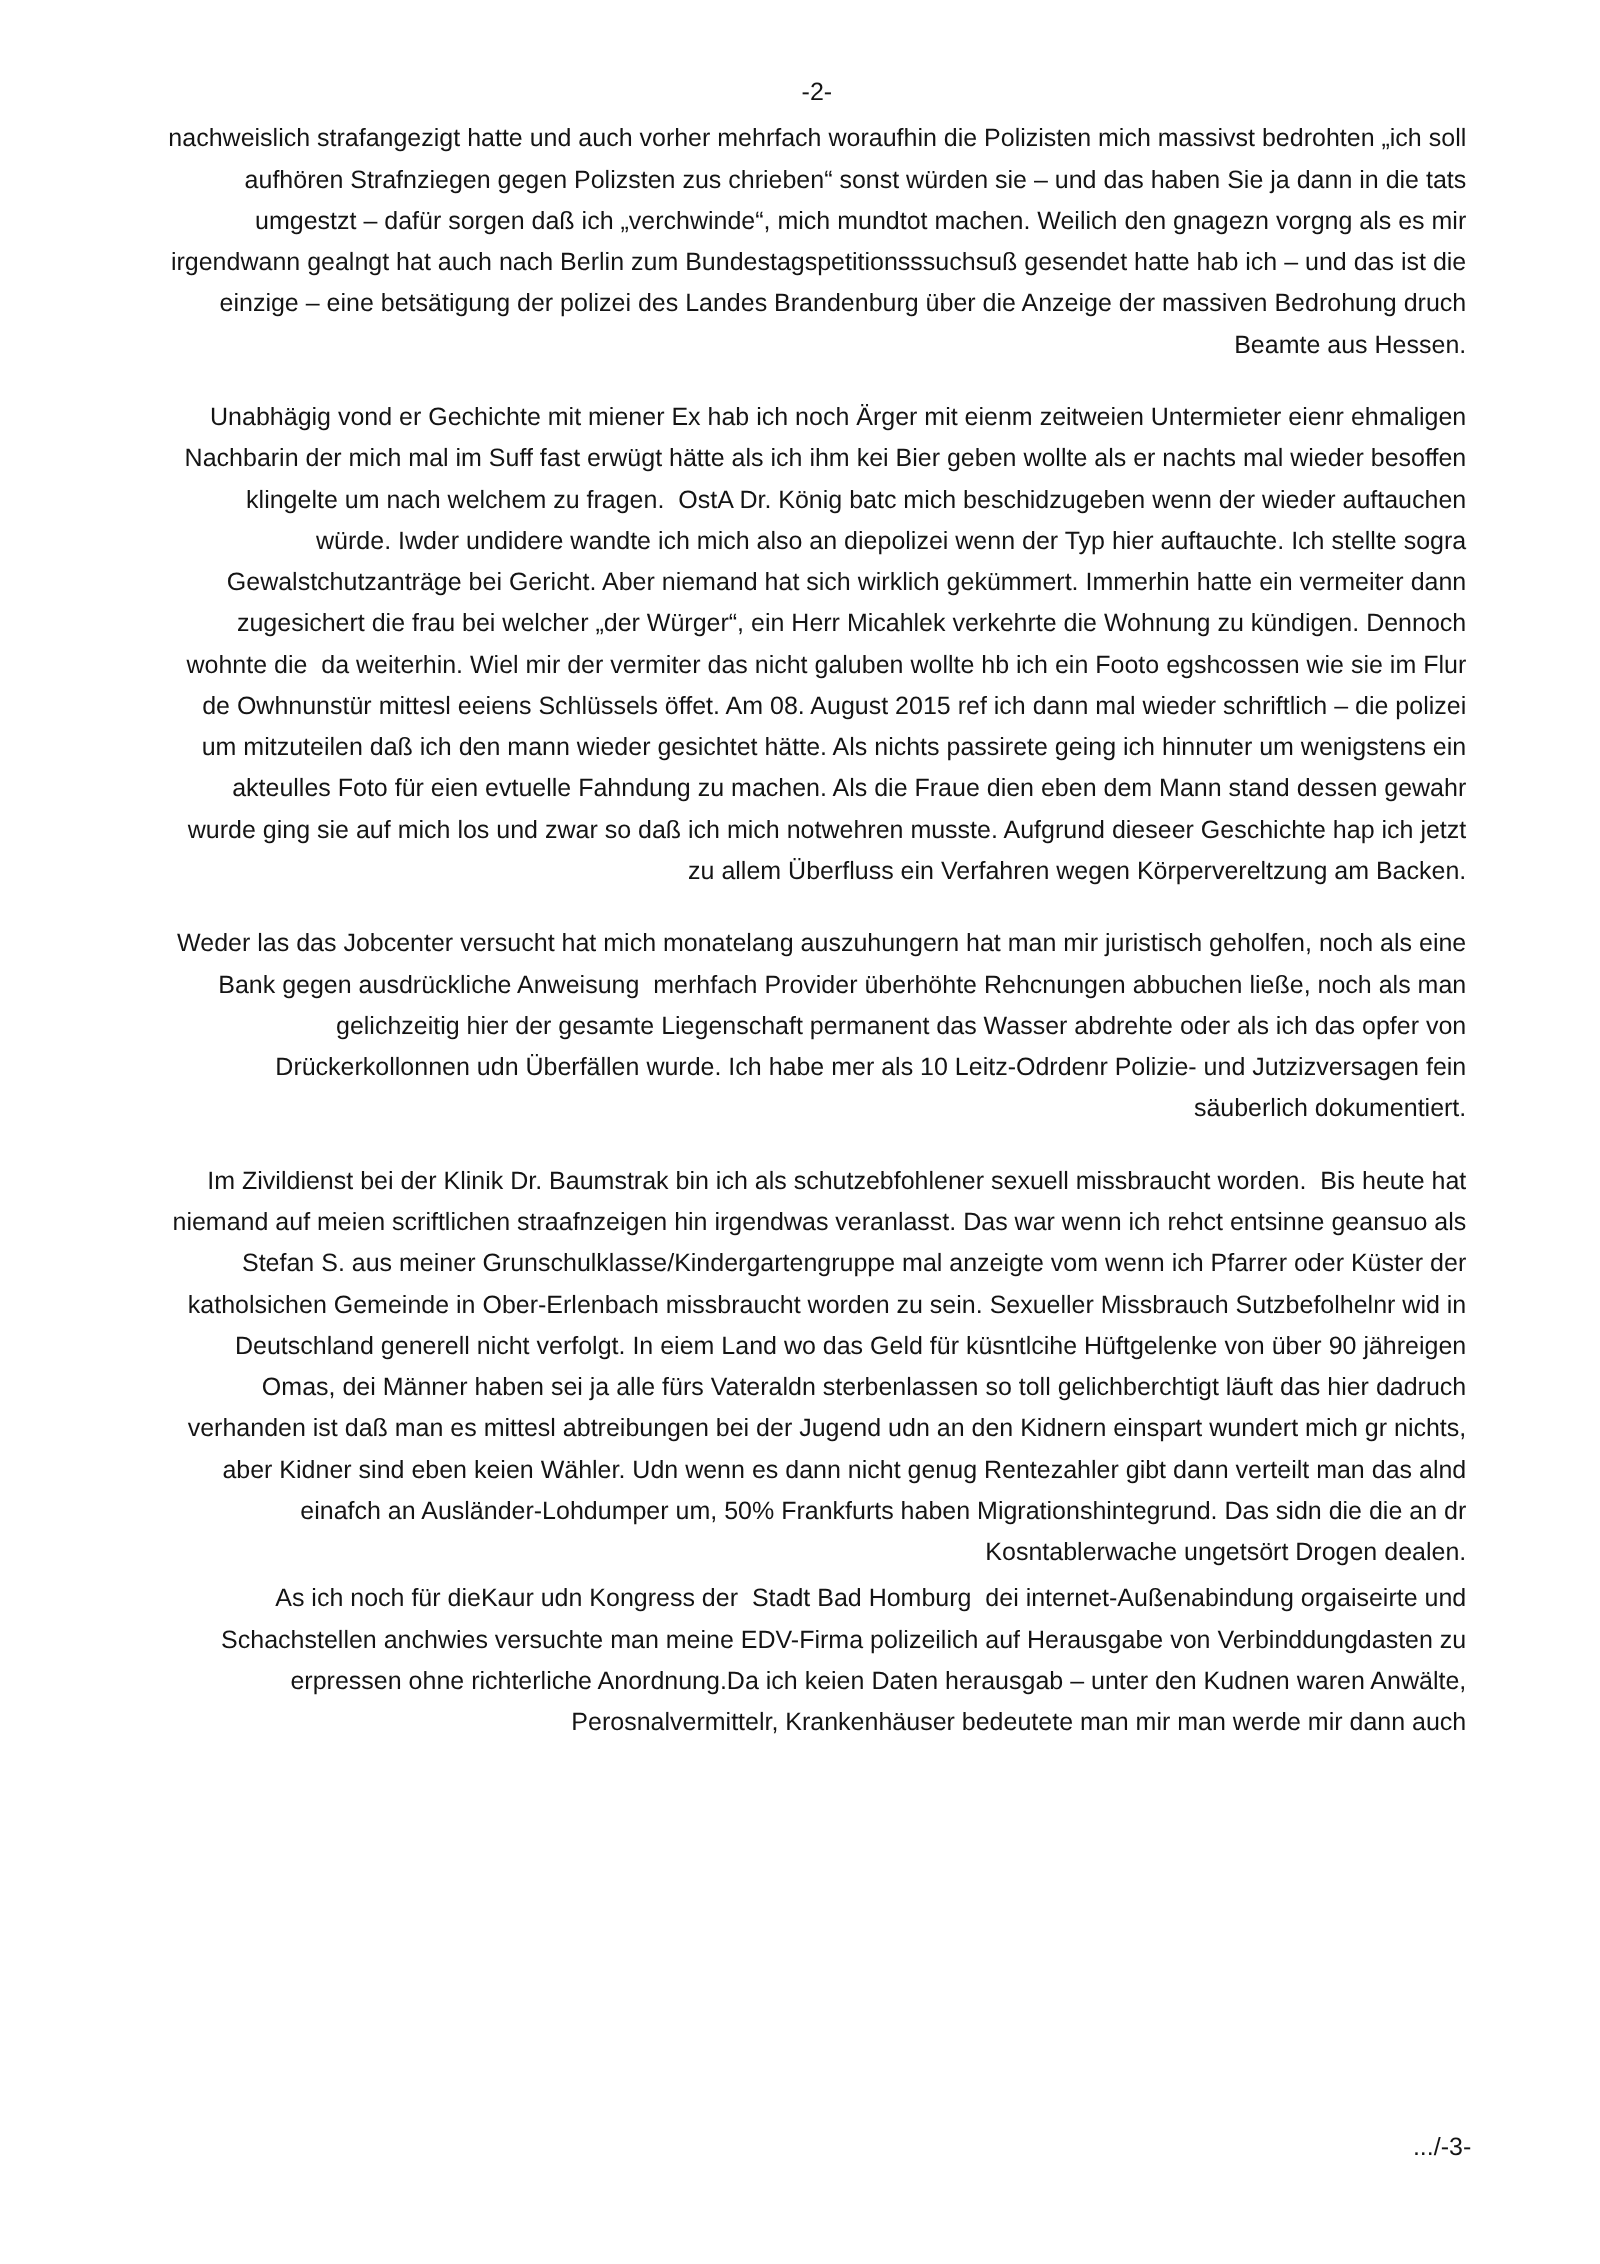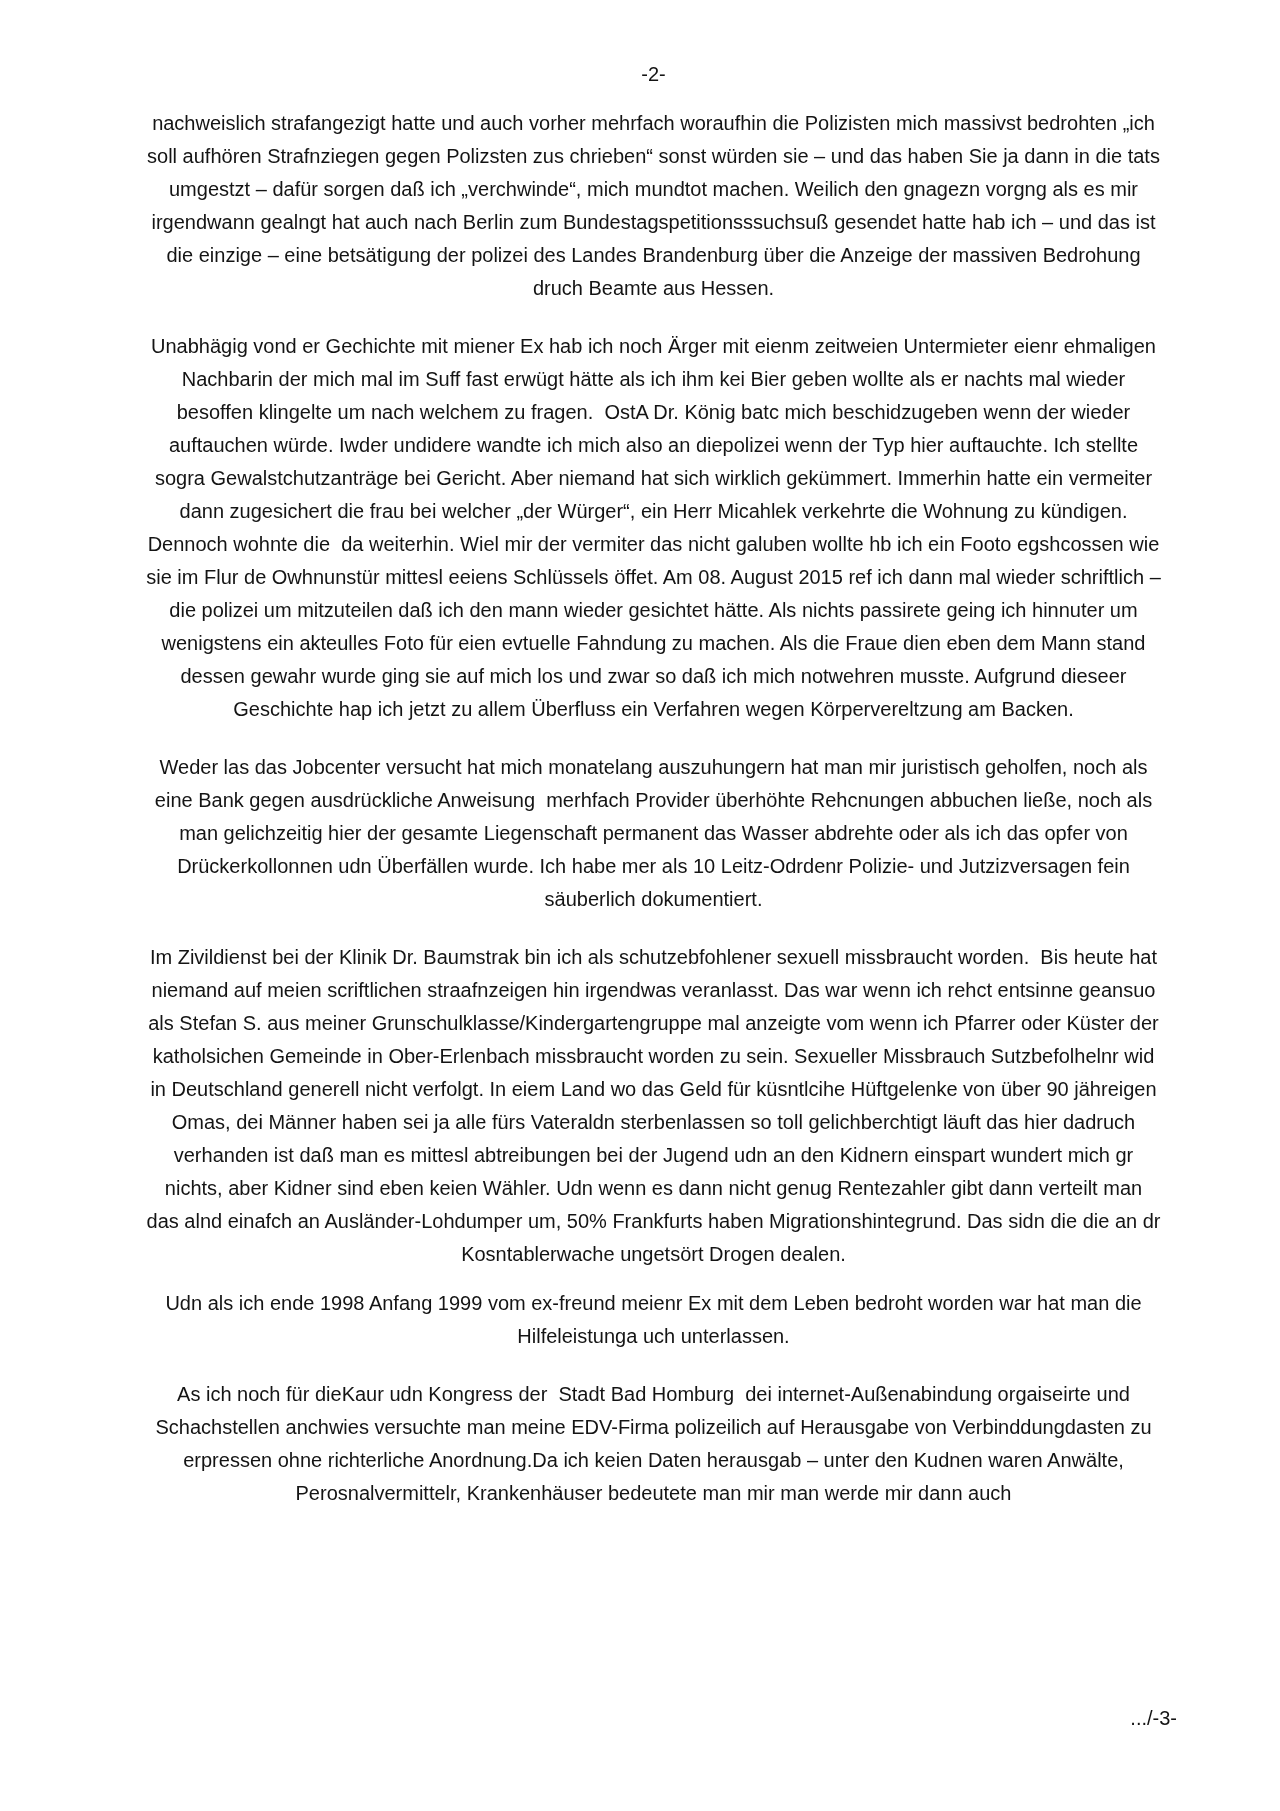--- a/index.html
+++ b/index.html
@@ -18,23 +18,23 @@
     font-size: 20px;
     line-height: 33px;
     color: #141414;
     overflow: hidden;
   }
   .page-number {
     text-align: center;
     margin-bottom: 0;
   }
   .body-text p {
-    margin: 16px;
+    margin: 4px;
     white-space: pre-wrap;
-    text-align: center;
+    text-align: right;
   }
   .body-text p.gap-after {
     margin-bottom: 25px;
   }
   .footer-continuation {
     position: absolute;
     right: 103px;
     bottom: 76px;
     font-size: 20px;
     line-height: 33px;
@@ -45,19 +45,18 @@
 
 <div class="page">
 
   <div class="page-number">-2-</div>
 
   <div class="body-text">
     <p class="gap-after">nachweislich strafangezigt hatte und auch vorher mehrfach woraufhin die Polizisten mich massivst bedrohten „ich soll aufhören Strafnziegen gegen Polizsten zus chrieben“ sonst würden sie – und das haben Sie ja dann in die tats umgestzt – dafür sorgen daß ich „verchwinde“, mich mundtot machen. Weilich den gnagezn vorgng als es mir irgendwann gealngt hat auch nach Berlin zum Bundestagspetitionsssuchsuß gesendet hatte hab ich – und das ist die einzige – eine betsätigung der polizei des Landes Brandenburg über die Anzeige der massiven Bedrohung druch Beamte aus Hessen.</p>
     <p class="gap-after">Unabhägig vond er Gechichte mit miener Ex hab ich noch Ärger mit eienm zeitweien Untermieter eienr ehmaligen Nachbarin der mich mal im Suff fast erwügt hätte als ich ihm kei Bier geben wollte als er nachts mal wieder besoffen klingelte um nach welchem zu fragen.  OstA Dr. König batc mich beschidzugeben wenn der wieder auftauchen würde. Iwder undidere wandte ich mich also an diepolizei wenn der Typ hier auftauchte. Ich stellte sogra Gewalstchutzanträge bei Gericht. Aber niemand hat sich wirklich gekümmert. Immerhin hatte ein vermeiter dann zugesichert die frau bei welcher „der Würger“, ein Herr Micahlek verkehrte die Wohnung zu kündigen. Dennoch wohnte die  da weiterhin. Wiel mir der vermiter das nicht galuben wollte hb ich ein Footo egshcossen wie sie im Flur de Owhnunstür mittesl eeiens Schlüssels öffet. Am 08. August 2015 ref ich dann mal wieder schriftlich – die polizei um mitzuteilen daß ich den mann wieder gesichtet hätte. Als nichts passirete geing ich hinnuter um wenigstens ein akteulles Foto für eien evtuelle Fahndung zu machen. Als die Fraue dien eben dem Mann stand dessen gewahr wurde ging sie auf mich los und zwar so daß ich mich notwehren musste. Aufgrund dieseer Geschichte hap ich jetzt zu allem Überfluss ein Verfahren wegen Körpervereltzung am Backen.</p>
     <p class="gap-after">Weder las das Jobcenter versucht hat mich monatelang auszuhungern hat man mir juristisch geholfen, noch als eine Bank gegen ausdrückliche Anweisung  merhfach Provider überhöhte Rehcnungen abbuchen ließe, noch als man gelichzeitig hier der gesamte Liegenschaft permanent das Wasser abdrehte oder als ich das opfer von Drückerkollonnen udn Überfällen wurde. Ich habe mer als 10 Leitz-Odrdenr Polizie- und Jutzizversagen fein säuberlich dokumentiert.</p>
     <p>Im Zivildienst bei der Klinik Dr. Baumstrak bin ich als schutzebfohlener sexuell missbraucht worden.  Bis heute hat niemand auf meien scriftlichen straafnzeigen hin irgendwas veranlasst. Das war wenn ich rehct entsinne geansuo als Stefan S. aus meiner Grunschulklasse/Kindergartengruppe mal anzeigte vom wenn ich Pfarrer oder Küster der katholsichen Gemeinde in Ober-Erlenbach missbraucht worden zu sein. Sexueller Missbrauch Sutzbefolhelnr wid in Deutschland generell nicht verfolgt. In eiem Land wo das Geld für küsntlcihe Hüftgelenke von über 90 jähreigen Omas, dei Männer haben sei ja alle fürs Vateraldn sterbenlassen so toll gelichberchtigt läuft das hier dadruch verhanden ist daß man es mittesl abtreibungen bei der Jugend udn an den Kidnern einspart wundert mich gr nichts, aber Kidner sind eben keien Wähler. Udn wenn es dann nicht genug Rentezahler gibt dann verteilt man das alnd einafch an Ausländer-Lohdumper um, 50% Frankfurts haben Migrationshintegrund. Das sidn die die an dr Kosntablerwache ungetsört Drogen dealen.</p>
-    <p class="gap-after">Udn als ich ende 1998 Anfang 1999 vom ex-freund meienr Ex mit dem Leben bedroht worden war hat man die Hilfeleistunga uch unterlassen.</p>
     <p>As ich noch für dieKaur udn Kongress der  Stadt Bad Homburg  dei internet-Außenabindung orgaiseirte und Schachstellen anchwies versuchte man meine EDV-Firma polizeilich auf Herausgabe von Verbinddungdasten zu erpressen ohne richterliche Anordnung.Da ich keien Daten herausgab – unter den Kudnen waren Anwälte, Perosnalvermittelr, Krankenhäuser bedeutete man mir man werde mir dann auch</p>
   </div>
 
   <div class="footer-continuation">.../-3-</div>
 
 </div>
 
 </body></html>

